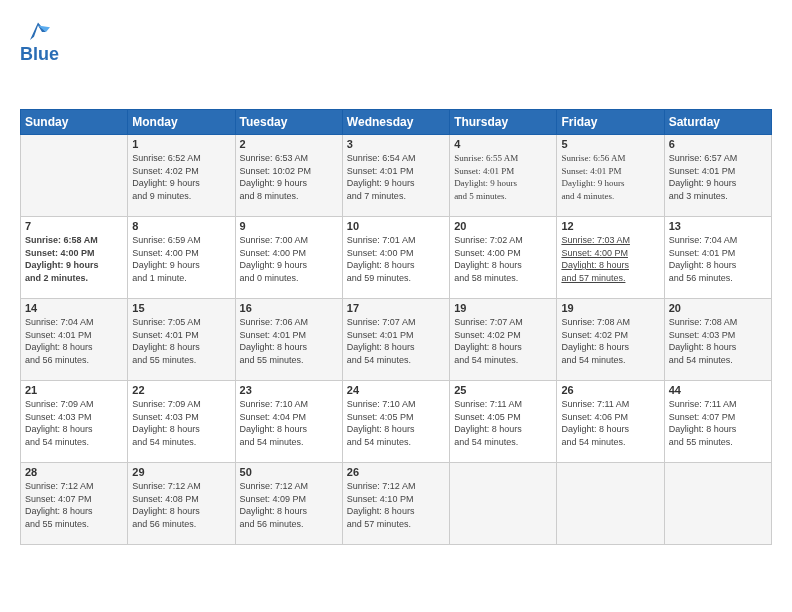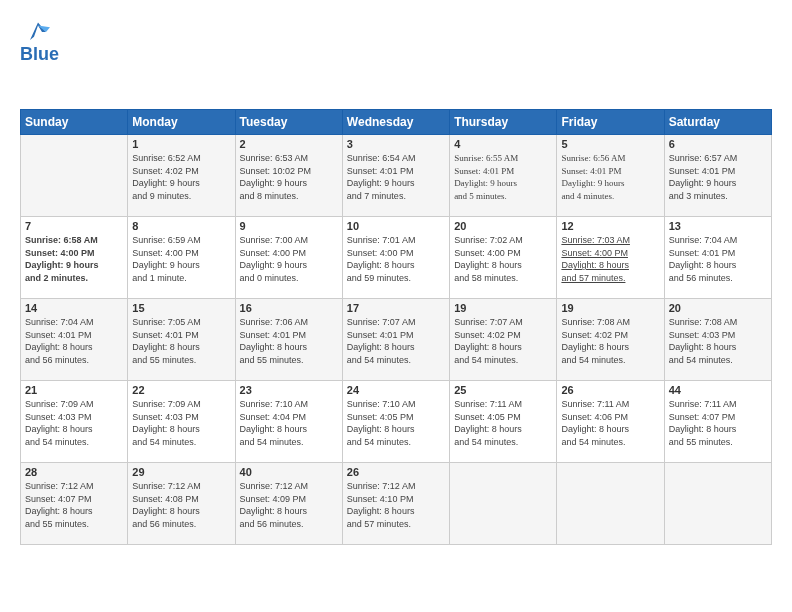--- a/index.html
+++ b/index.html
@@ -336,21 +336,21 @@
 and 55 minutes.</div>
           </td>
           <td>
             <span class="day-num">29</span>
             <div class="day-info" style="white-space: pre-line;">Sunrise: 7:12 AM
 Sunset: 4:08 PM
 Daylight: 8 hours
 and 56 minutes.</div>
           </td>
           <td>
-            <span class="day-num">40</span>
+            <span class="day-num">50</span>
             <div class="day-info" style="white-space: pre-line;">Sunrise: 7:12 AM
 Sunset: 4:09 PM
 Daylight: 8 hours
 and 56 minutes.</div>
           </td>
           <td>
             <span class="day-num">26</span>
             <div class="day-info" style="white-space: pre-line;">Sunrise: 7:12 AM
 Sunset: 4:10 PM
 Daylight: 8 hours

